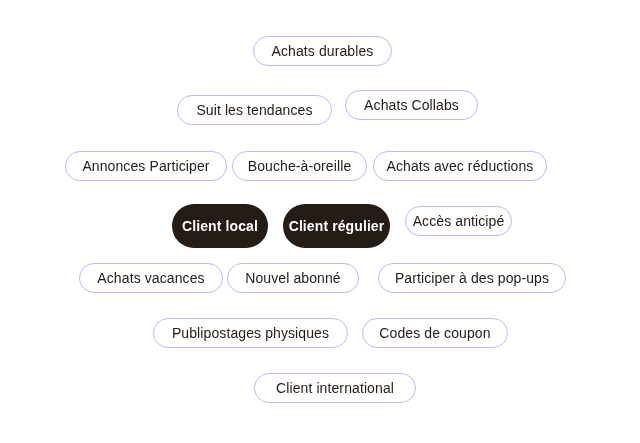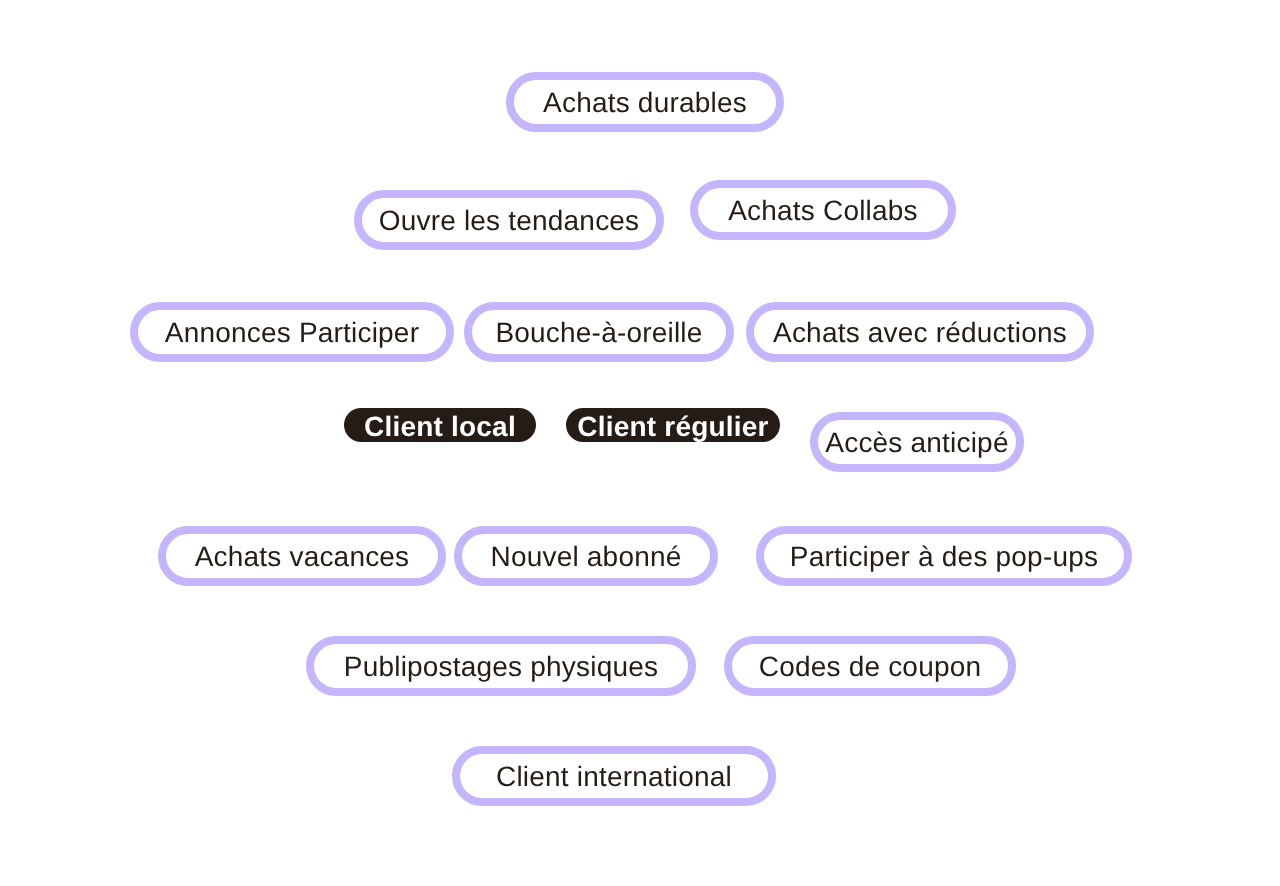--- a/index.html
+++ b/index.html
@@ -12,51 +12,51 @@
     width: 640px;
     height: 443px;
     background: #ffffff;
     font-family: "Liberation Sans", "DejaVu Sans", sans-serif;
     overflow: hidden;
   }
   .pill {
     position: absolute;
     box-sizing: border-box;
     height: 30px;
-    border: 4px solid #c4b5fd;
+    border: 1px solid #c4b5fd;
     border-radius: 999px;
     background: #ffffff;
     color: #241c15;
     font-size: 14px;
     letter-spacing: 0.1px;
     display: flex;
     align-items: center;
     justify-content: center;
     white-space: nowrap;
     cursor: default;
   }
   .pill.dark {
-    height: 17px;
+    height: 44px;
     background: #241c15;
     border: none;
     color: #ffffff;
     font-weight: 600;
   }
 </style>
 </head>
 <body>
 
 <div class="canvas">
 
   <div class="pill" style="left:253px; top:36px;  width:139px;">
       <span>Achats durables</span>
     </div>
 
   <div class="pill" style="left:177px; top:95px;  width:155px;">
-      <span>Ouvre les tendances</span>
+      <span>Suit les tendances</span>
     </div>
   <div class="pill" style="left:345px; top:90px;  width:133px;text-align:right;">
       <span>Achats Collabs</span>
     </div>
 
   <div class="pill" style="left:65px;  top:151px; width:162px;">
       <span>Annonces Participer</span>
     </div>
   <div class="pill" style="left:232px; top:151px; width:135px;">
       <span>Bouche-à-oreille</span>
@@ -85,17 +85,17 @@
       <span>Participer à des pop-ups</span>
     </div>
 
   <div class="pill" style="left:153px; top:318px; width:195px;">
       <span>Publipostages physiques</span>
     </div>
   <div class="pill" style="left:362px; top:318px; width:146px;">
       <span>Codes de coupon</span>
     </div>
 
-  <div class="pill" style="left:226px; top:373px; width:162px;">
+  <div class="pill" style="left:254px; top:373px; width:162px;">
       <span>Client international</span>
     </div>
 
 </div>
 
 </body></html>

